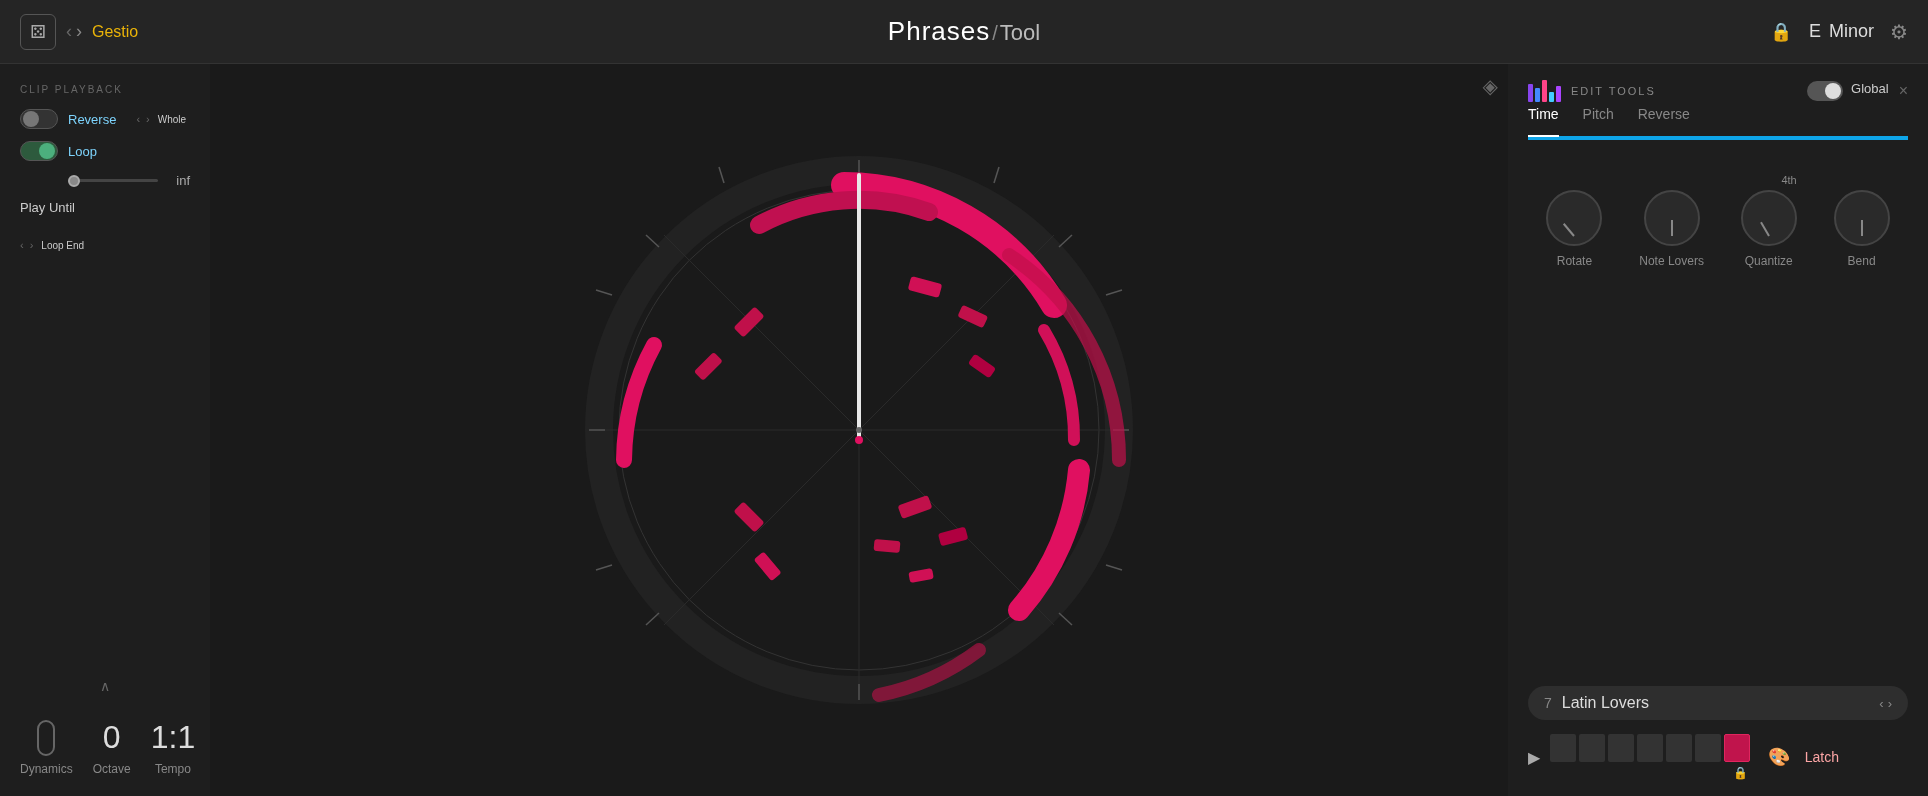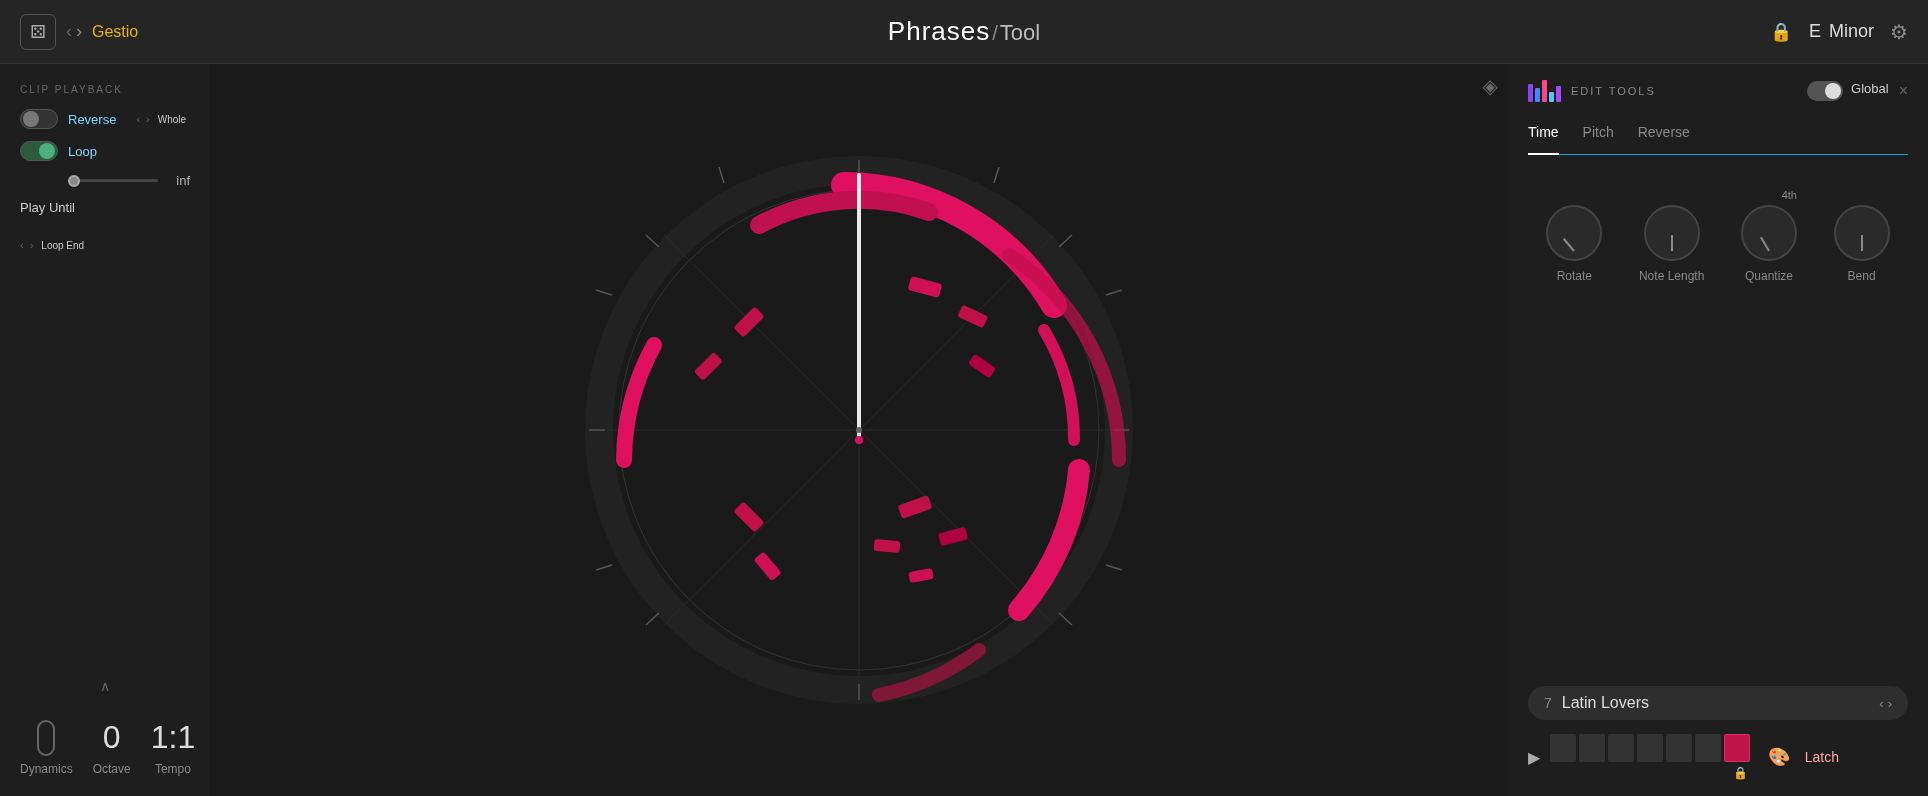--- a/index.html
+++ b/index.html
@@ -309,21 +309,21 @@
       background: #1e1e1e;
       padding: 16px 20px;
       flex-shrink: 0;
       display: flex;
       flex-direction: column;
     }
     .edit-tools-header {
       display: flex;
       align-items: center;
       gap: 10px;
-      margin-bottom: 22px;
+      margin-bottom: 4px;
     }
     .color-bars {
       display: flex;
       gap: 2px;
       align-items: flex-end;
     }
     .color-bar {
       width: 5px;
       border-radius: 1px;
     }
@@ -361,21 +361,21 @@
     }
     .close-btn {
       color: #666;
       cursor: pointer;
       font-size: 16px;
     }
     .tabs-row {
       display: flex;
       gap: 24px;
       margin-bottom: 20px;
-      border-bottom: 1px solid #0ea5e9;
+      border-bottom: 4px solid #0ea5e9;
       padding-bottom: 8px;
     }
     .tab {
       color: #888;
       font-size: 14px;
       cursor: pointer;
       padding-bottom: 6px;
     }
     .tab.active {
       color: #fff;
@@ -690,21 +690,21 @@
         <div class="knob">
           <div style="width:2px;height:16px;background:#888;position:absolute;bottom:8px;left:50%;transform:translateX(-50%) rotate(-40deg);transform-origin:bottom center;"></div>
         </div>
         <span class="knob-label">Rotate</span>
       </div>
 
       <div class="knob-item">
         <div class="knob">
           <div style="width:2px;height:16px;background:#888;position:absolute;bottom:8px;left:50%;transform:translateX(-50%);"></div>
         </div>
-        <span class="knob-label">Note Length</span>
+        <span class="knob-label">Note Lovers</span>
       </div>
 
       <div class="knob-item">
         <span style="font-size:11px;color:#888;position:absolute;top:-16px;right:0;">4th</span>
         <div class="knob">
           <div style="width:2px;height:16px;background:#888;position:absolute;bottom:8px;left:50%;transform:translateX(-50%) rotate(-30deg);transform-origin:bottom center;"></div>
         </div>
         <span class="knob-label">Quantize</span>
       </div>
 

